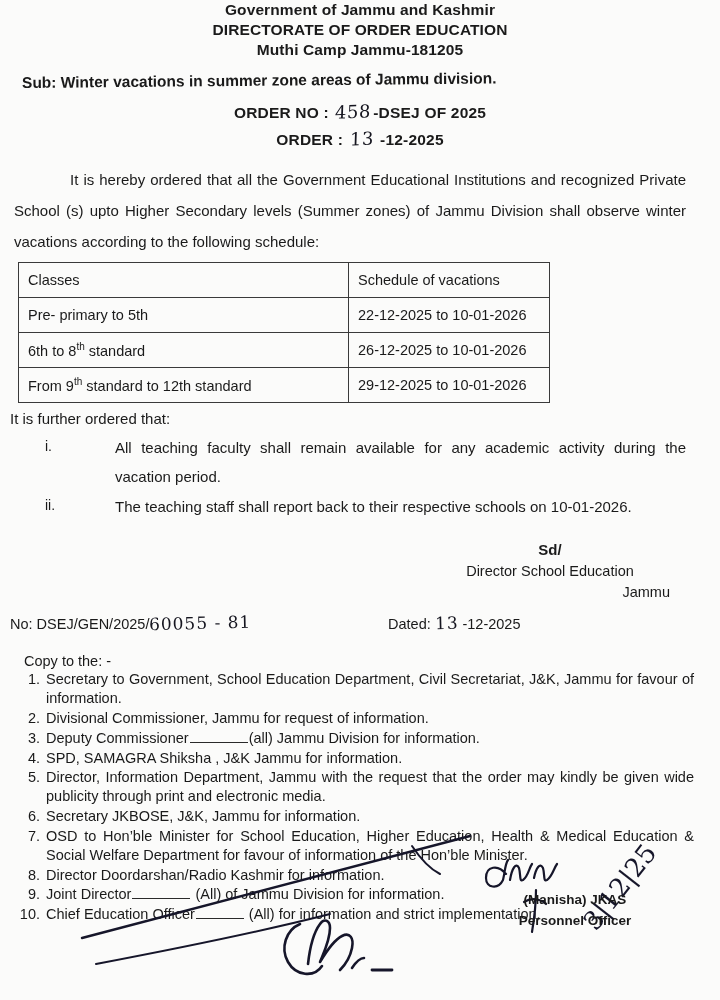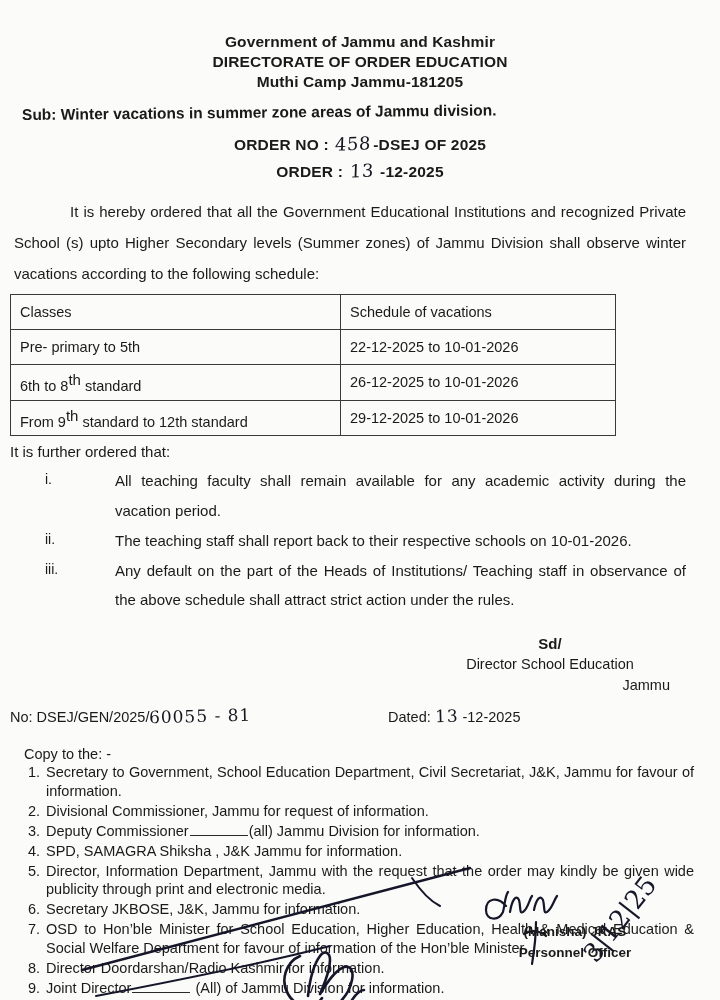--- a/index.html
+++ b/index.html
@@ -20,21 +20,21 @@
     position: relative;
     width: 720px;
     height: 1000px;
     box-sizing: border-box;
     padding: 0;
   }
 
   
   .letterhead {
     text-align: center;
-    margin-top: 32px;
+    margin-top: 0;
     line-height: 1.30;
   }
   .letterhead div {
     font-weight: bold;
     font-size: 15.5px;
     letter-spacing: 0.1px;
   }
   .lh-1 { font-size: 15.5px; }
   .lh-2 { font-size: 16px; letter-spacing: 0.2px; }
   .lh-3 { font-size: 15px; }
@@ -73,34 +73,34 @@
   .bodypara {
     margin: 16px 34px 0 14px;
     font-size: 15px;
     line-height: 2.05;
     text-align: justify;
     text-indent: 56px;
   }
 
   
   table.sched {
-    margin: 4px 0 0 10px;
-    width: 606px;
+    margin: 4px 0 0 18px;
+    width: 532px;
     border-collapse: collapse;
     table-layout: fixed;
   }
   table.sched td {
     border: 1.3px solid #3a3a3a;
     padding: 6px 0 6px 9px;
     font-size: 14.5px;
     height: 22px;
     vertical-align: middle;
   }
   table.sched td.col1 { width: 320px; }
-  sup { font-size: 15px; vertical-align: super; }
+  sup { font-size: 10px; vertical-align: super; }
 
   
   .further {
     margin: 7px 0 0 10px;
     font-size: 15px;
   }
   .roman-list {
     margin: 6px 34px 0 0;
     padding: 0;
     list-style: none;
@@ -255,24 +255,20 @@
   <div class="further">It is further ordered that:</div>
   <ul class="roman-list">
     <li>
       <span class="rn">i.</span>
       <span>All teaching faculty shall remain available for any academic activity during the vacation period.</span>
     </li>
     <li>
       <span class="rn">ii.</span>
       <span>The teaching staff shall report back to their respective schools on 10-01-2026.</span>
     </li>
-    <li>
-      <span class="rn">iii.</span>
-      <span>Any default on the part of the Heads of Institutions/ Teaching staff in observance of the above schedule shall attract strict action  under the rules.</span>
-    </li>
   </ul>
 
   <div class="sigblock">
     <div class="sig-sd">Sd/</div>
     <div class="sig-desig">Director School Education</div>
     <div class="sig-place">Jammu</div>
   </div>
 
   <div class="norow">
     <span class="no-left">

